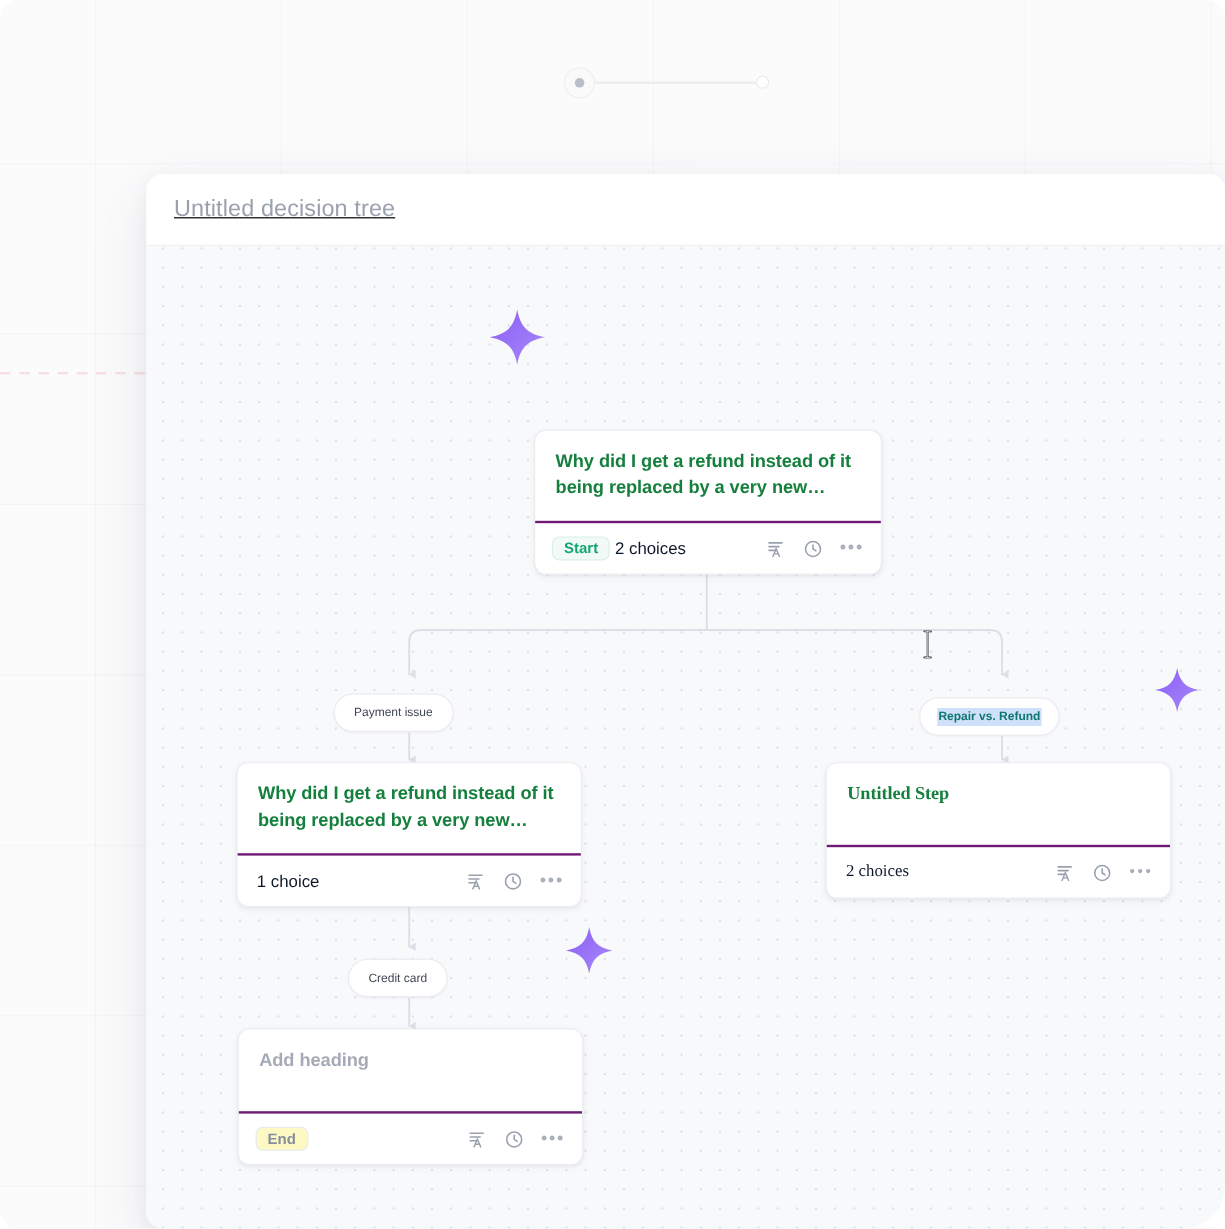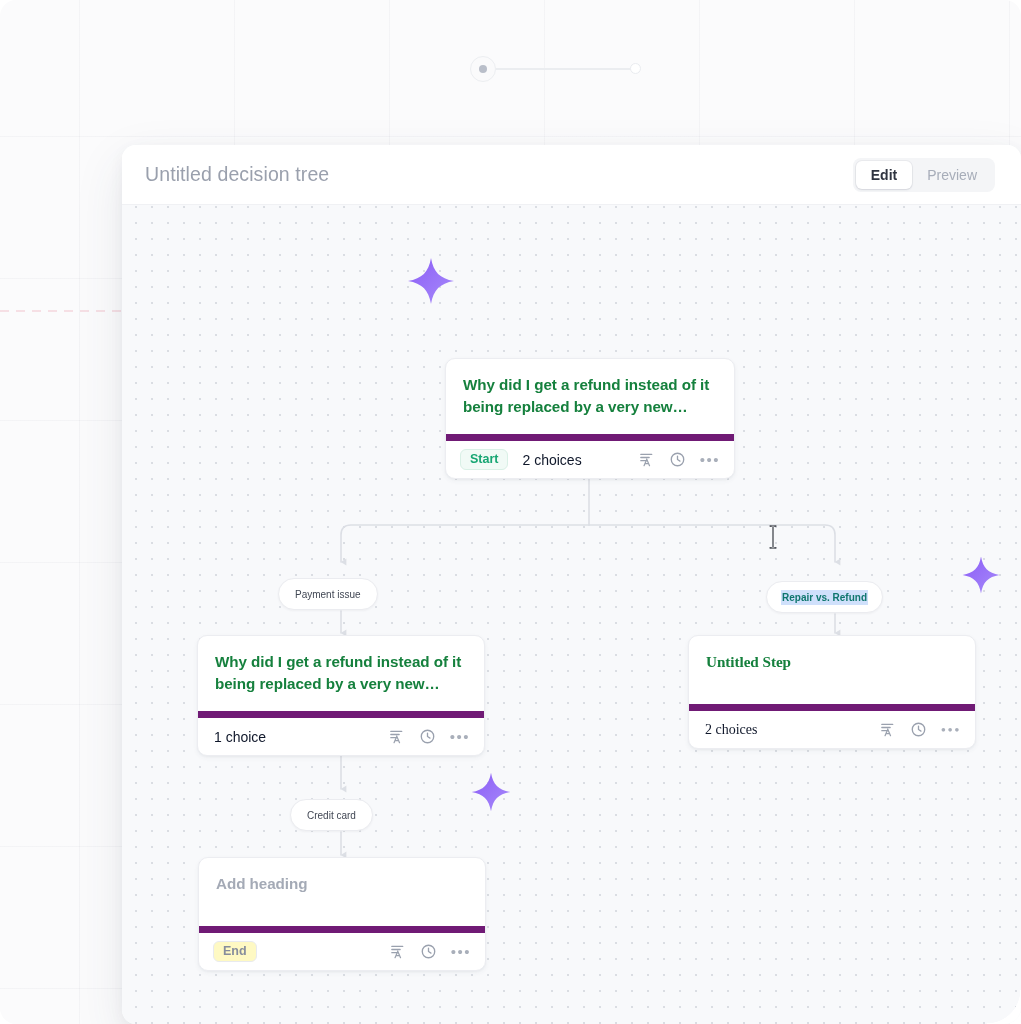--- a/index.html
+++ b/index.html
@@ -64,21 +64,22 @@
     background: #ffffff;
     border-radius: 14px 14px 0 14px;
     box-shadow: 0 18px 50px rgba(60,66,87,0.10), 0 4px 14px rgba(60,66,87,0.06);
     overflow: hidden;
   }
   .card-header {
     position: relative; height: 60px;
     background: #ffffff;
     border-bottom: 1px solid #f0f1f4;
     display: flex; align-items: center; justify-content: space-between;
-    padding: 0 26px 0 23px;
+    padding: 0 16px 0 23px;
+    text-decoration: underline;
   }
   .card-title {
     font-size: 19.5px; color: #9aa0ad; letter-spacing: .1px;
   }
   .seg {
     display: flex; align-items: center;
     background: #f4f5f7; border-radius: 8px; padding: 3px;
     height: 34px;
   }
   .seg button {
@@ -114,23 +115,23 @@
   .node .body {
     padding: 15px 17px 16px 17px;
     min-height: 68px;
   }
   .node .title {
     font-size: 15.2px; line-height: 22px; color: #15803d; font-weight: 600;
     letter-spacing: -0.05px;
   }
   .node .title.placeholder { color: #a4aab6; font-weight: 600; }
   .node .foot {
-    border-top: 7px solid #701a75;
+    border-top: 2px solid #701a75;
     height: 44px; display: flex; align-items: center;
-    padding: 0 14px 0 14px; gap: 14px;
+    padding: 0 14px 0 14px; gap: 4px;
   }
   .badge {
     font-size: 12.5px; font-weight: 600; padding: 3px 9px;
     border-radius: 6px; line-height: 1;
   }
   .badge.start { color: #17a673; background: #f1faf6; border: 1px solid #d9f0e6; }
   .badge.end   { color: #868d9c; background: #fef9c3; border: 1px solid #e8eaee; }
   .choices { font-size: 14px; color: #0f172a; }
   .icons { margin-left: auto; display: flex; align-items: center; gap: 14px; }
   .ic { display: flex; align-items: center; justify-content: center; cursor: pointer; }
@@ -182,24 +183,20 @@
   <div class="knob">
       <i></i>
     </div>
   <div class="knob-line"></div>
   <div class="knob-dot"></div>
 
   <div id="card">
 
     <div class="card-header">
       <div class="card-title">Untitled decision tree</div>
-      <div class="seg">
-        <button class="active">Edit</button>
-        <button>Preview</button>
-      </div>
     </div>
 
     <div class="canvas">
 
       <svg class="edges" width="899" height="819" viewBox="0 0 899 819">
         <defs>
           <marker id="arrow" markerWidth="9" markerHeight="9" refX="4.2" refY="6.6" orient="auto" markerUnits="userSpaceOnUse">
             <path d="M0.6,1.2 L4.2,6.8 L7.8,1.2 Z" fill="#dcdfe5"></path>
           </marker>
         </defs>

